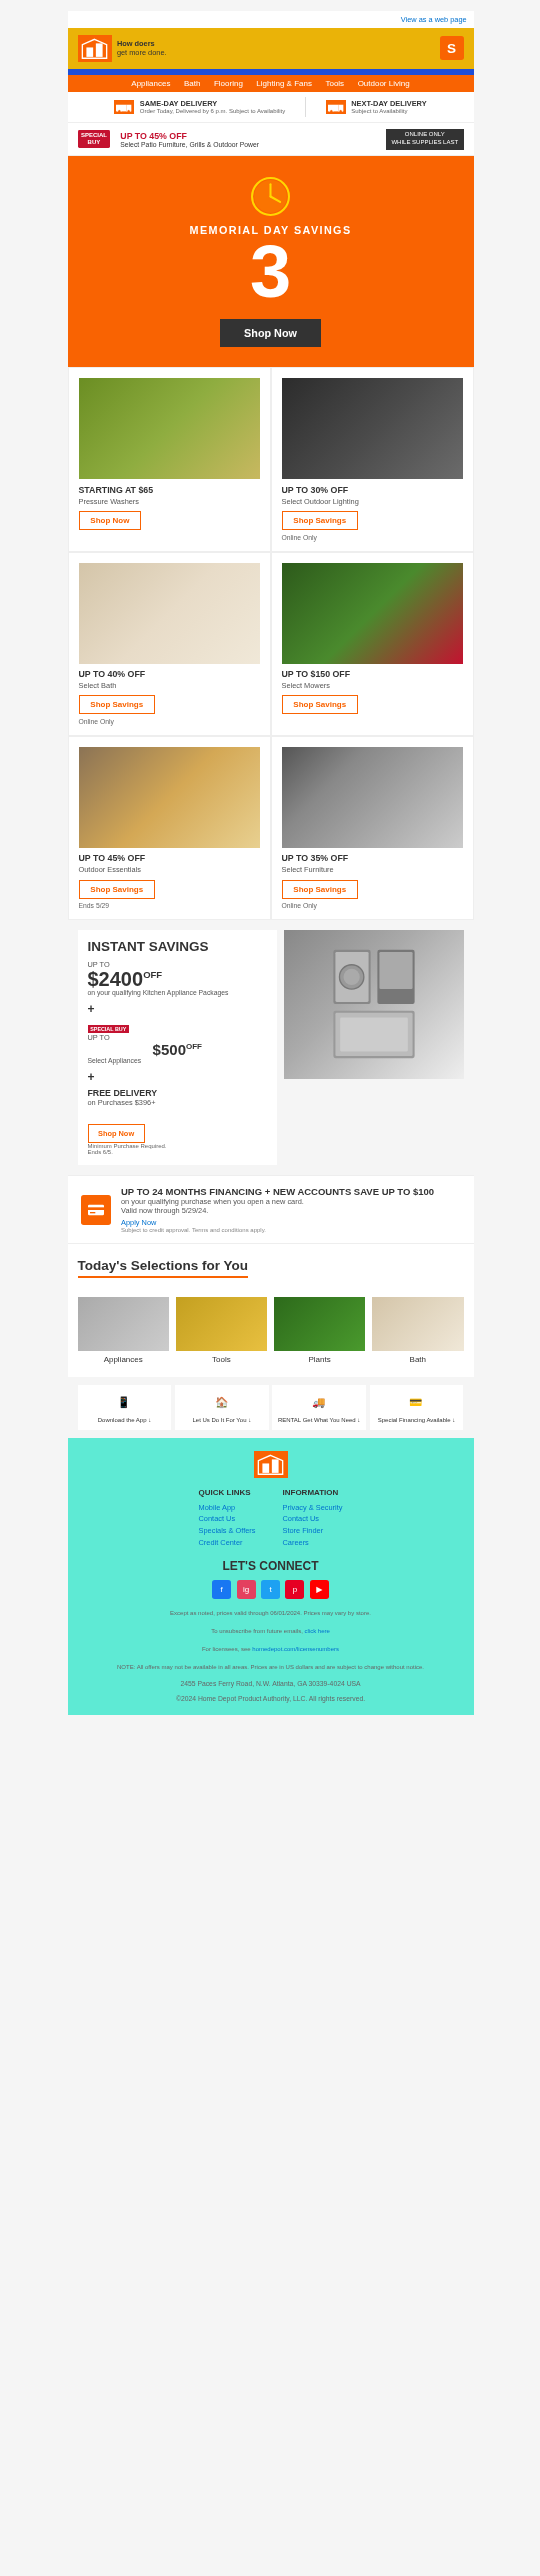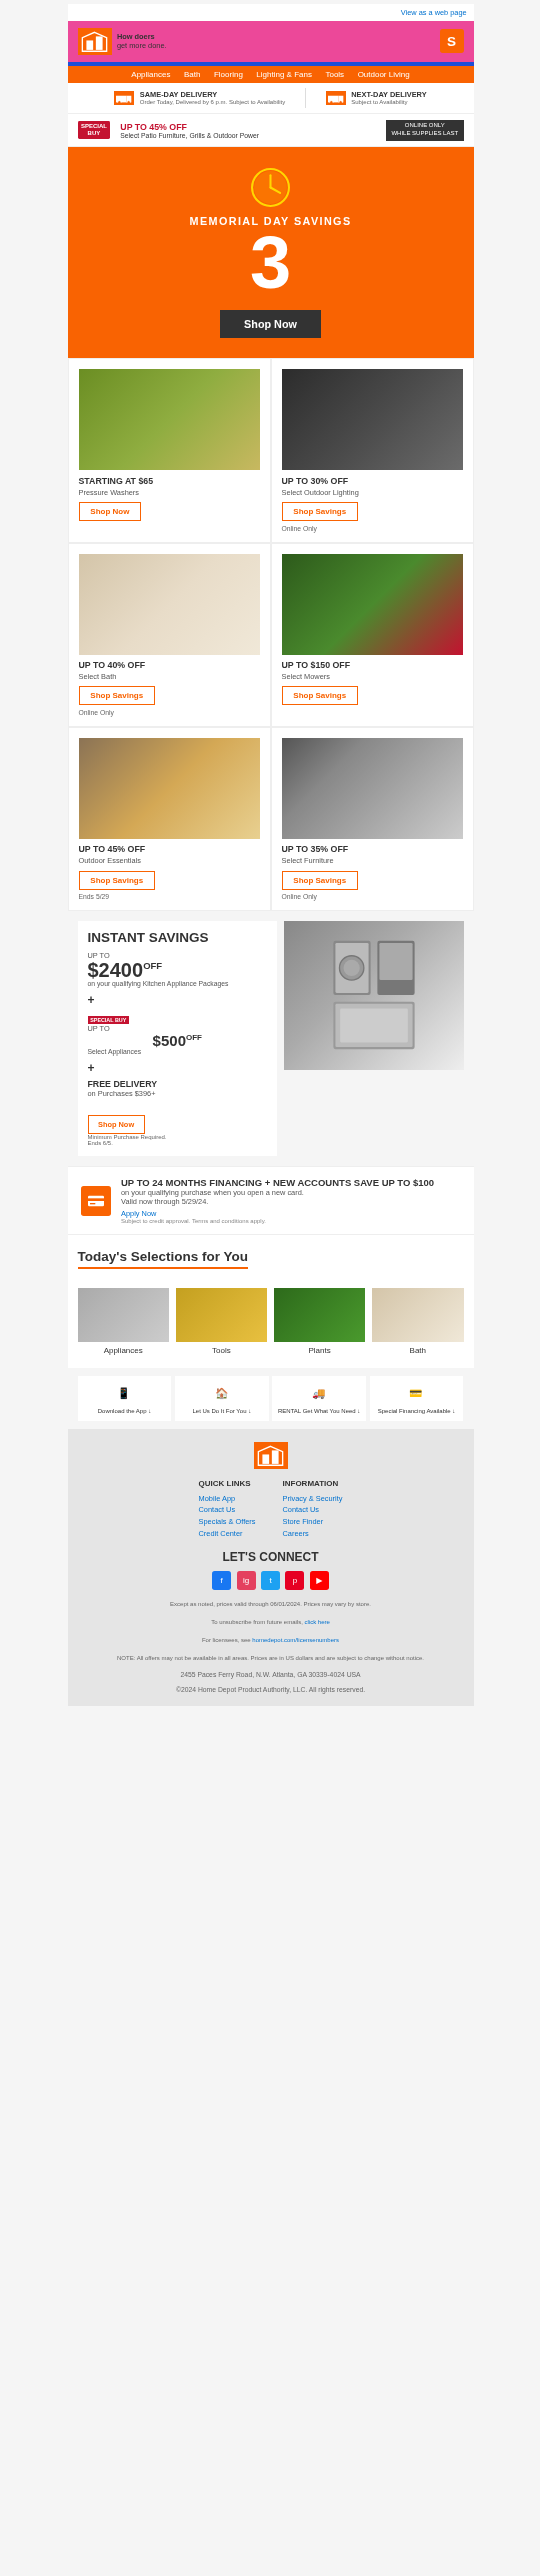--- a/index.html
+++ b/index.html
@@ -1,22 +1,22 @@
 <!DOCTYPE html>
 <html style="font-size:10.8px"><head>
   <meta charset="utf-8">
   <style>
     * { margin: 0; padding: 0; box-sizing: border-box; }
     body { font-family: Arial, sans-serif; background: #f5f5f5; width: 541px; margin: 0 auto; }
-    .email-wrapper { width: 406px; margin: 4px auto; background: #fff; }
+    .email-wrapper { width: 406px; margin: 11px auto; background: #fff; }
     
     .view-as-webpage { text-align: right; padding: 4px 6.8px; font-size: 7.4px; color: #0071ce; background: #fff; }
     .view-as-webpage a { color: #0071ce; text-decoration: none; }
 
-    .header { background: #ec4899; padding: 6.8px 10px; display: flex; align-items: center; justify-content: space-between; border-bottom: 4px solid #1d4ed8; }
+    .header { background: #eab308; padding: 6.8px 10px; display: flex; align-items: center; justify-content: space-between; border-bottom: 6px solid #1d4ed8; }
     .header-logo { display: flex; align-items: center; gap: 5.4px; }
     .logo-icon { width: 34px; height: 27px; background: #f96302; display: flex; align-items: center; justify-content: center; }
     .logo-text { font-size: 7.4px; color: #333; line-height: 1.3; }
     .logo-text span { display: block; }
     .logo-text .bold { font-weight: bold; }
     .s-logo { width: 24px; height: 24px; background: #f96302; border-radius: 2.7px; display: flex; align-items: center; justify-content: center; color: white; font-weight: bold; font-size: 13.5px; }
 
     .nav-bar { background: #f96302; display: flex; justify-content: center; padding: 4px 0; gap: 13.5px; }
     .nav-bar span { color: white; font-size: 8px; cursor: pointer; }
 
@@ -71,21 +71,21 @@
     .selections-section { background: #fff; padding: 13.5px 10px; }
     .selections-grid { display: grid; grid-template-columns: repeat(4, 1fr); gap: 6.8px; }
     .selection-item { text-align: center; }
     .selection-label { font-size: 8px; color: #333; }
 
     .services-strip { background: #f5f5f5; padding: 8px 10px; display: flex; justify-content: center; gap: 3.4px; }
     .service-item { display: flex; flex-direction: column; align-items: center; gap: 2.7px; text-align: center; padding: 5.4px; background: #fff; flex: 1; }
     .service-icon { width: 24px; height: 24px; display: flex; align-items: center; justify-content: center; }
     .service-label { font-size: 6px; color: #333; line-height: 1.2; }
 
-    .footer { background: #e5e5e5; padding: 13.5px 10px; text-align: center; }
+    .footer { background: #5eead4; padding: 13.5px 10px; text-align: center; }
     .footer-logo { margin-bottom: 10px; }
     .footer-logo-img { width: 34px; height: 27px; background: #f96302; margin: 0 auto; display: flex; align-items: center; justify-content: center; }
     .footer-columns { display: flex; justify-content: center; gap: 27px; margin-bottom: 10px; text-align: left; }
     .footer-col h4 { font-size: 8px; font-weight: bold; color: #333; margin-bottom: 5.4px; }
     .footer-col ul { list-style: none; }
     .footer-col ul li { font-size: 7.4px; color: #0071ce; margin-bottom: 2.7px; cursor: pointer; }
     .lets-connect { font-size: 12px; font-weight: bold; color: #333; margin-bottom: 6.8px; }
     .social-icons { display: flex; justify-content: center; gap: 5.4px; margin-bottom: 10px; }
     .social-icon { width: 19px; height: 19px; background: #333; border-radius: 2.7px; display: flex; align-items: center; justify-content: center; color: white; font-size: 8px; }
     .footer-legal { font-size: 6px; color: #666; line-height: 1.5; max-width: 338px; margin: 0 auto; }

